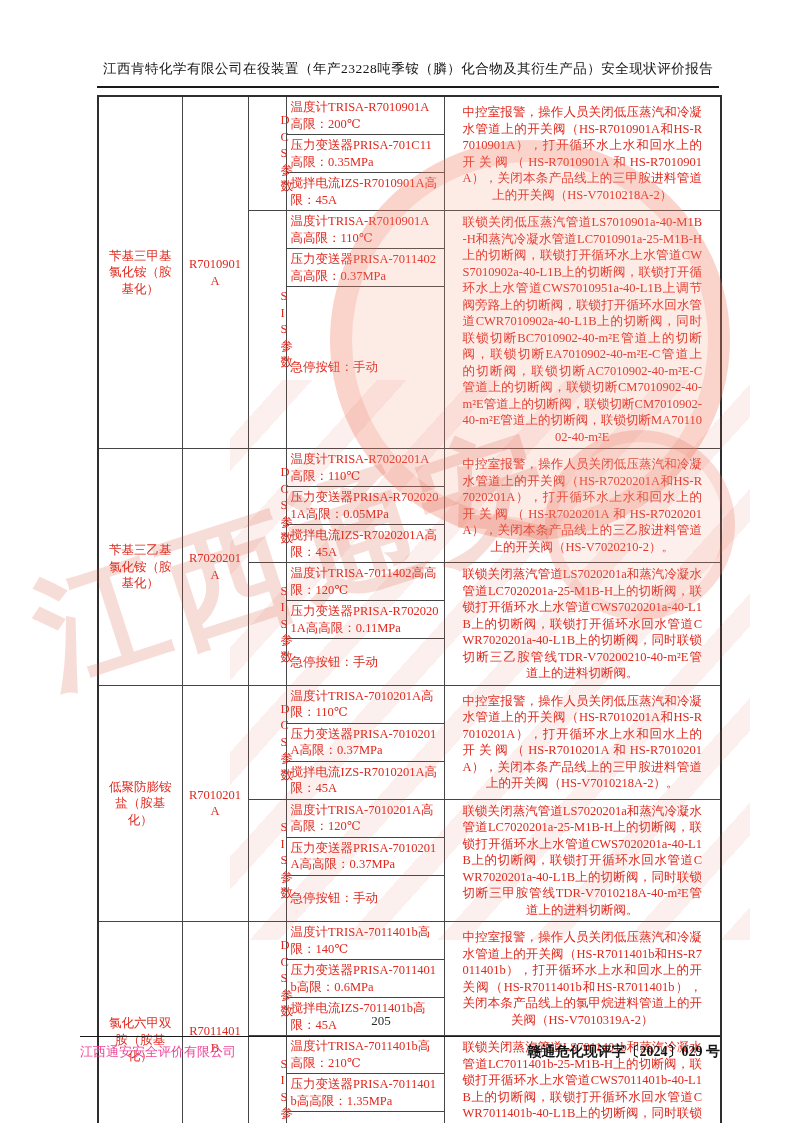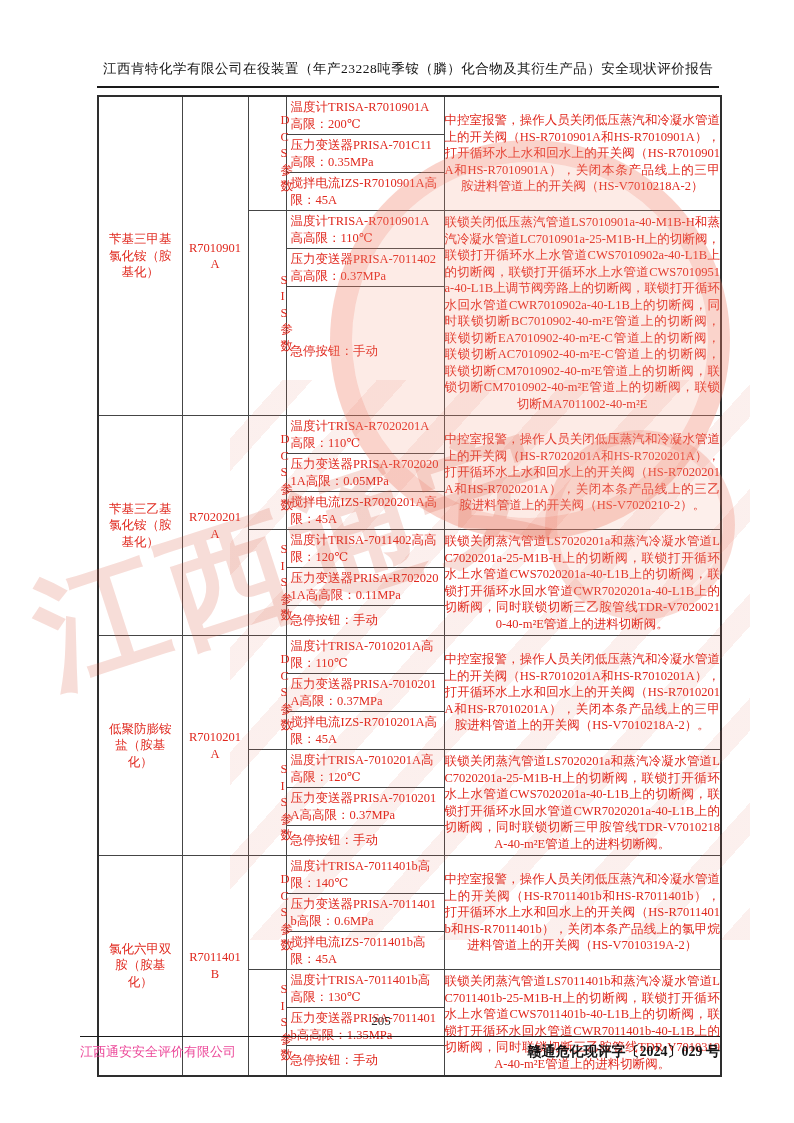--- a/index.html
+++ b/index.html
@@ -28,21 +28,21 @@
     border:1px solid #454545;
     color:#e0281e;
     font-size:12.5px; line-height:1.32;
     padding:2px 4px; vertical-align:middle;
     word-break:break-all;
   }
   td.product  { text-align:center; padding:2px 6px;margin-left:41px; }
   td.reactor  { text-align:center; }
   td.seclabel { text-align:center;padding-left:32px; }
   td.param    { text-align:left; }
-  td.action   { text-align:justify; text-align-last:center; padding:3px 0; }
+  td.action   { text-align:justify; text-align-last:center; padding:3px 18px; }
   tr.tight { height:30px; }
   
   .page-number {
     position:absolute; top:1013px; left:0; width:762px;
     text-align:center; font-size:13px; color:#2b2b2b; z-index:3;
   }
   .footer-rule {
     position:absolute; top:1036px; left:80px; width:640px;
     border-top:1.5px solid #1a1a1a; z-index:3;
   }
@@ -189,21 +189,21 @@
       <td class="action" rowspan="3">中控室报警，操作人员关闭低压蒸汽和冷凝水管道上的开关阀（HS-R7011401b和HS-R7011401b），打开循环水上水和回水上的开关阀（HS-R7011401b和HS-R7011401b），关闭本条产品线上的氯甲烷进料管道上的开关阀（HS-V7010319A-2）</td>
     </tr>
     <tr class="tight">
       <td class="param">压力变送器PRISA-7011401b高限：0.6MPa</td>
     </tr>
     <tr class="tight">
       <td class="param">搅拌电流IZS-7011401b高限：45A</td>
     </tr>
     <tr class="tight">
       <td class="seclabel" rowspan="3">SIS参数</td>
-      <td class="param">温度计TRISA-7011401b高高限：130℃</td>
+      <td class="param">温度计TRISA-7011401b高高限：210℃</td>
       <td class="action" rowspan="3">联锁关闭蒸汽管道LS7011401b和蒸汽冷凝水管道LC7011401b-25-M1B-H上的切断阀，联锁打开循环水上水管道CWS7011401b-40-L1B上的切断阀，联锁打开循环水回水管道CWR7011401b-40-L1B上的切断阀，同时联锁切断三乙胺管线TDR-V7010319A-40-m²E管道上的进料切断阀。</td>
     </tr>
     <tr class="tight">
       <td class="param">压力变送器PRISA-7011401b高高限：1.35MPa</td>
     </tr>
     <tr>
       <td class="param">急停按钮：手动</td>
     </tr>
   </tbody>
 </table>

